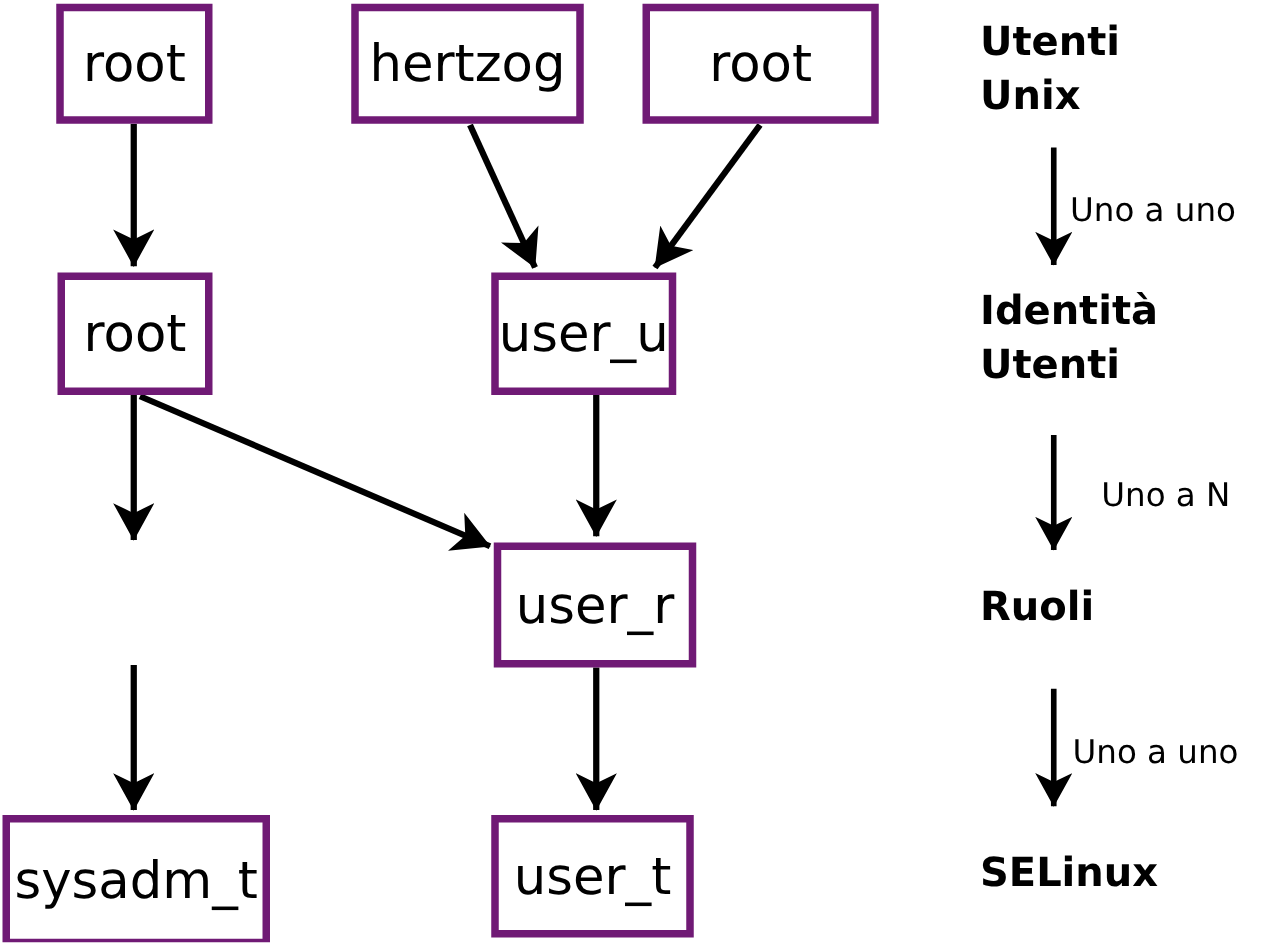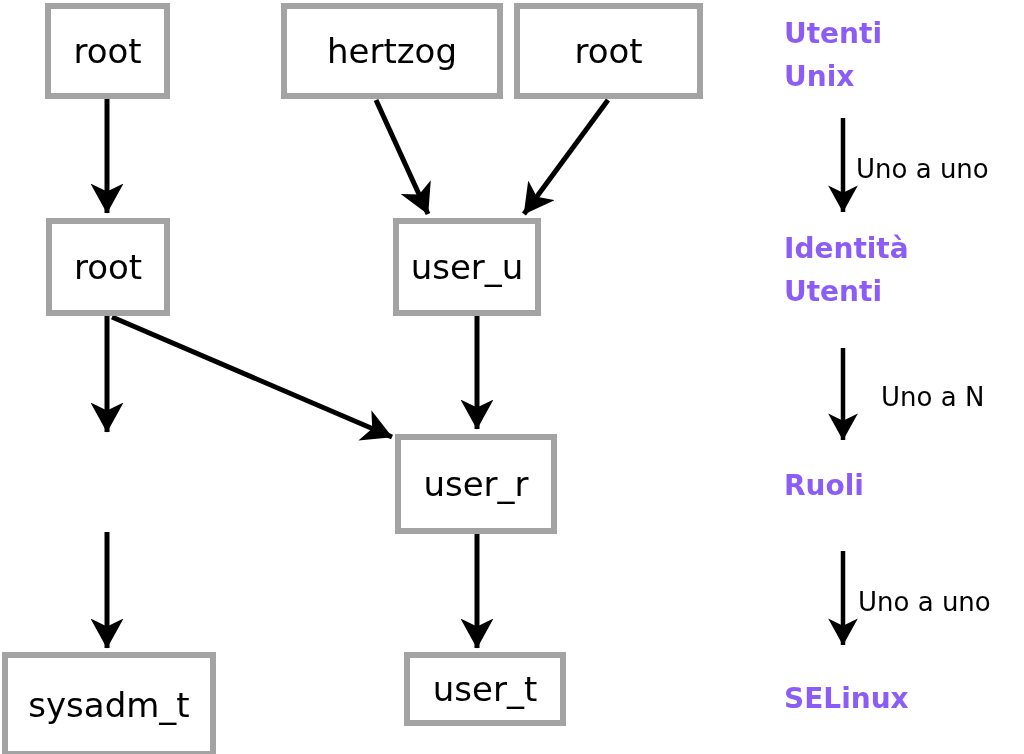--- a/index.html
+++ b/index.html
@@ -20,36 +20,36 @@
     position: absolute;
     left: 0;
     top: 0;
     width: 1024px;
     height: 754px;
     pointer-events: none;
   }
   .node {
     position: absolute;
     box-sizing: border-box;
-    border: 6px solid #a3a3a3;
+    border: 6px solid #701a75;
     background: #ffffff;
     display: flex;
     align-items: center;
     justify-content: center;
-    font-size: 34px;
+    font-size: 41px;
     line-height: 1;
     color: #000000;
   }
   .legend-level {
     position: absolute;
-    font-size: 28px;
+    font-size: 32px;
     font-weight: bold;
     line-height: 43px;
     white-space: pre-line;
-    color: #8b5cf6;
+    color: #000000;
   }
   .legend-connector-label {
     position: absolute;
     font-size: 26px;
     line-height: 36px;
     white-space: nowrap;
     color: #000000;
   }
 </style>
 </head>
@@ -76,42 +76,42 @@
     <g stroke="#000000" stroke-width="4.5" fill="none">
       <line x1="843" y1="118" x2="843" y2="212" marker-end="url(#ah)"></line>
       <line x1="843" y1="348" x2="843" y2="440" marker-end="url(#ah)"></line>
       <line x1="843" y1="551" x2="843" y2="645" marker-end="url(#ah)"></line>
     </g>
   </svg>
 
   <div class="node" style="left:45px; top:3px; width:125px; height:96px;">
     <span>root</span>
   </div>
-  <div class="node" style="left:281px; top:3px; width:222px; height:96px;text-align:center;">
+  <div class="node" style="left:281px; top:3px; width:186px; height:96px;text-align:center;">
     <span>hertzog</span>
   </div>
   <div class="node" style="left:514px; top:3px; width:189px; height:96px;">
     <span>root</span>
   </div>
 
   <div class="node" style="left:46px; top:218px; width:124px; height:98px;">
     <span>root</span>
   </div>
   <div class="node" style="left:393px; top:218px; width:148px; height:98px;">
     <span>user_u</span>
   </div>
 
   <div class="node" style="left:395px; top:434px; width:162px; height:100px;">
     <span>user_r</span>
   </div>
 
   <div class="node" style="left:2px; top:652px; width:214px; height:105px;">
     <span>sysadm_t</span>
   </div>
-  <div class="node" style="left:404px; top:652px; width:162px; height:74px;">
+  <div class="node" style="left:393px; top:652px; width:162px; height:98px;">
     <span>user_t</span>
   </div>
 
   <div class="legend-level" style="left:784px; top:12px;">Utenti
 Unix</div>
 
   <div class="legend-connector-label" style="left:856px; top:151px;">Uno a uno</div>
 
   <div class="legend-level" style="left:784px; top:227px;">Identità
 Utenti</div>

